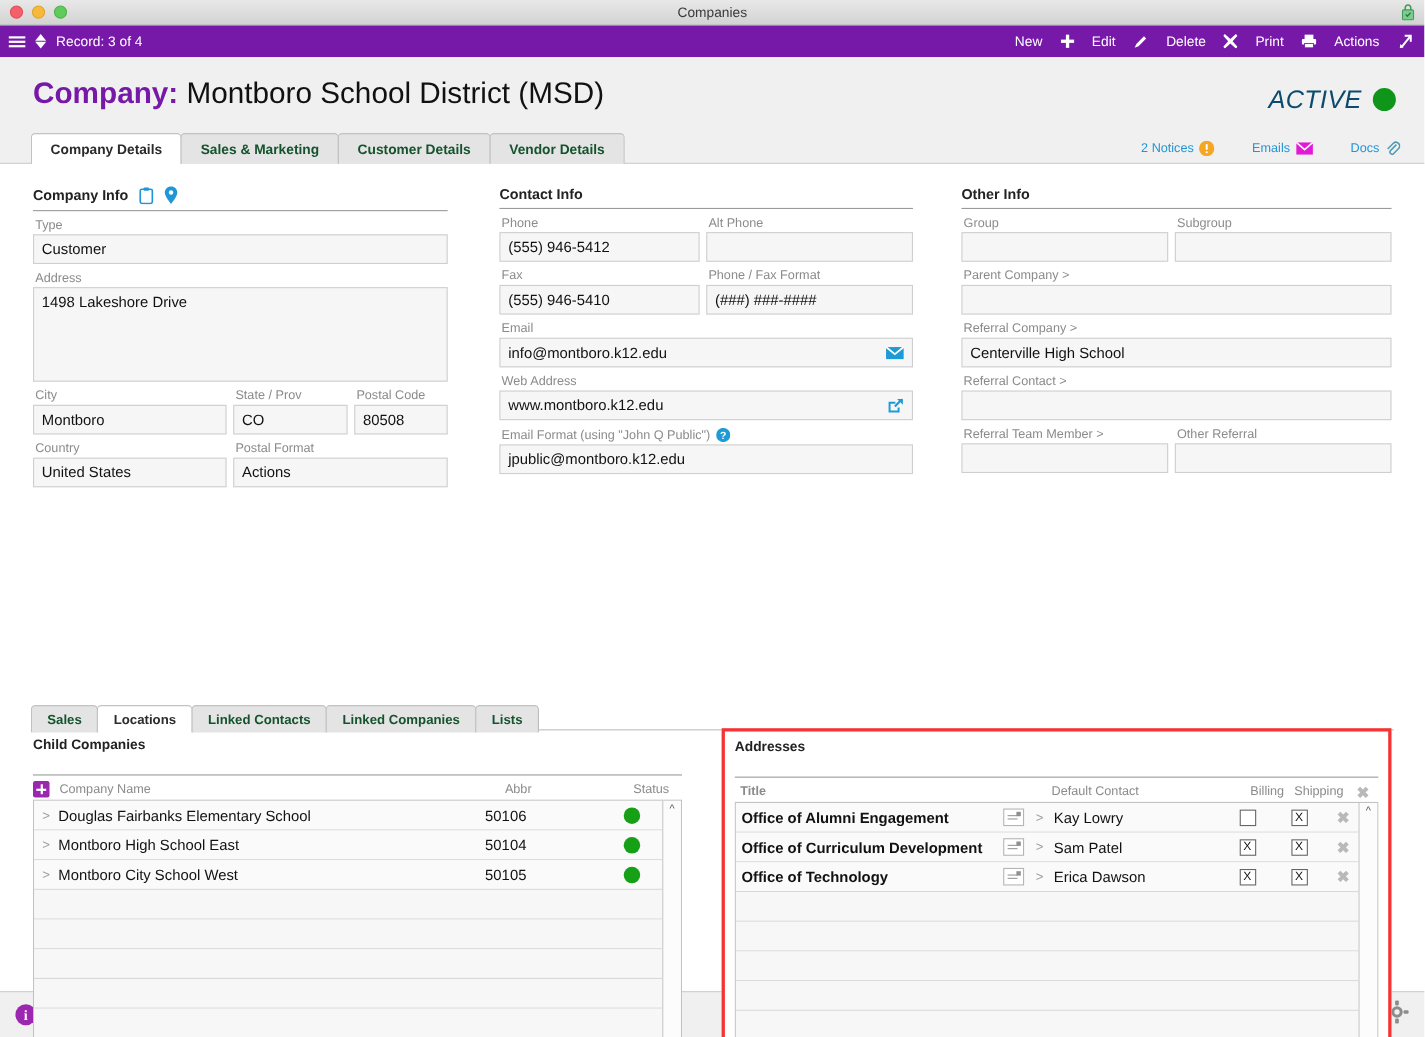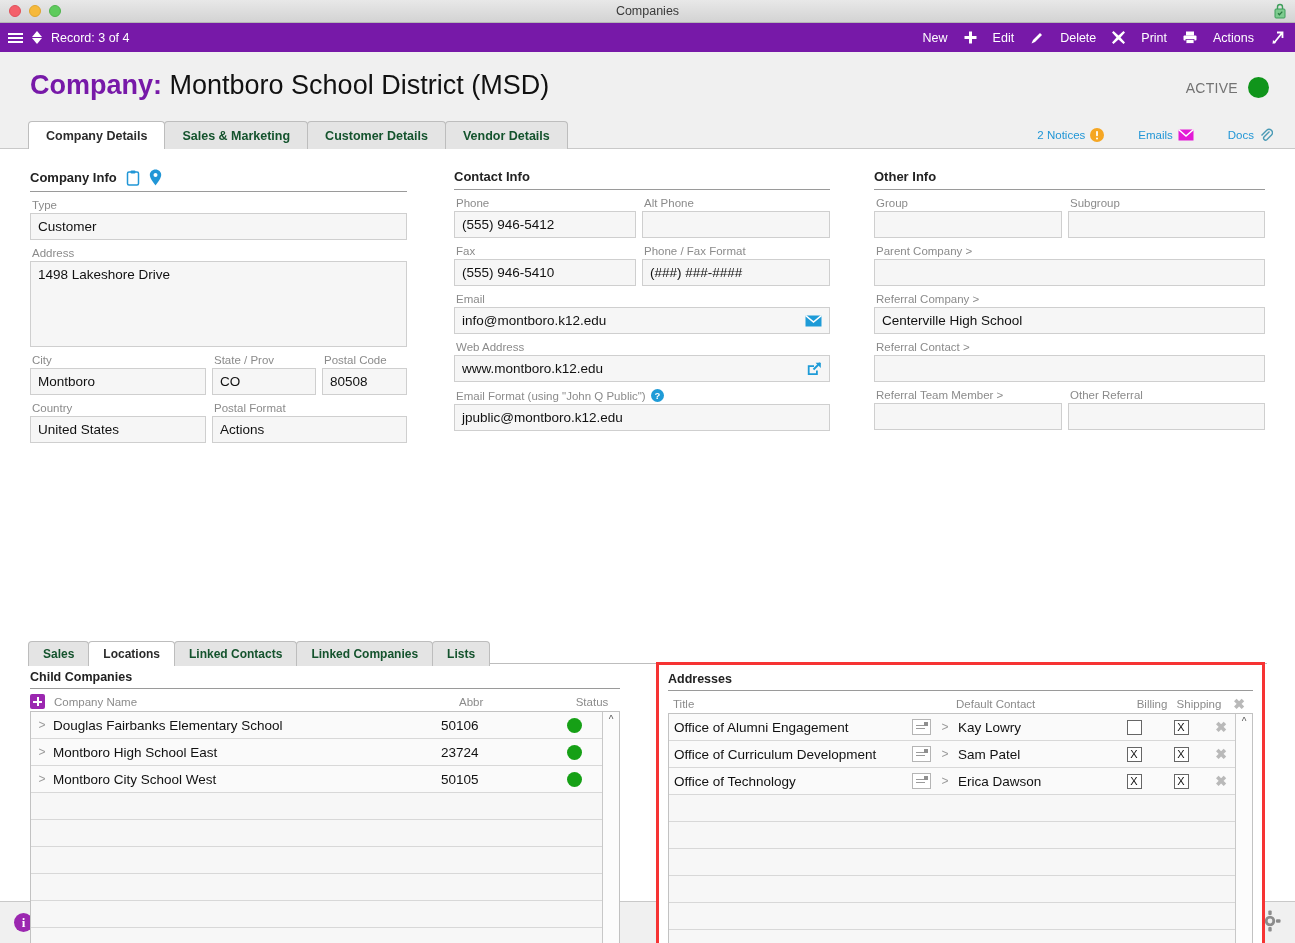--- a/index.html
+++ b/index.html
@@ -46,21 +46,21 @@
   .rec-label { font-size: 12.5px; white-space:nowrap; }
   .tb-right { margin-left:auto; display:flex; align-items:center; gap:16px; padding-right:11px; }
   .tb-btn { display:flex; align-items:center; gap:16px; font-size:12.5px; cursor:pointer; white-space:nowrap; }
 
   
   .header { flex:none; background:#f0f0f0; position:relative; height:97px; border-bottom:1px solid #c9c9c9; }
   .company-line { position:absolute; left:30px; top:18px; font-size:27px; white-space:nowrap; }
   .company-line .lbl { color:#7719A8; font-weight:bold; }
   .company-line .nm { color:#111; }
   .status-wrap { position:absolute; right:26px; top:25px; display:flex; align-items:center; gap:10px; }
-  .status-text { font-size:14px; color:#737373; letter-spacing:0.3px; }
+  .status-text { font-size:23px; color:#0c4a6e; letter-spacing:0.3px;font-style:italic; }
   .status-dot { width:21px; height:21px; border-radius:50%; background:#10951b; }
 
   .tabs-main { position:absolute; left:28px; bottom:0; display:flex; align-items:flex-end; }
   .tab {
     font-size:12.5px; font-weight:bold; color:#14532d;
     padding: 7px 17px 6px 17px;
     background:#e4e4e4;
     border:1px solid #bdbdbd; border-bottom:none;
     border-radius: 4px 4px 0 0;
     margin-right:-1px; cursor:pointer; white-space:nowrap;
@@ -93,21 +93,21 @@
   .fld-icon { position:absolute; right:7px; top:50%; transform:translateY(-50%); display:flex; }
   .row2 { display:flex; gap:6px; }
 
   
   .tabs-sub { position:absolute; left:28px; top:491px; display:flex; align-items:flex-end; }
   .tabs-sub .tab { font-size:12px; padding:5px 14px 5px 14px; }
   .tabs-sub-line { position:absolute; left:28px; right:28px; top:514px; height:1px; background:#bdbdbd; }
 
   
   .list-block { position:absolute; }
-  .list-title { font-size:12.5px; font-weight:bold; color:#222; padding-bottom:4px; border-bottom:1px solid #9a9a9a; }
+  .list-title { font-size:12.5px; font-weight:bold; color:#222; padding-bottom:20px; border-bottom:1px solid #9a9a9a; }
   .list-head { display:flex; align-items:center; height:22px; font-size:11.5px; color:#8b8b8b; padding-top:3px; }
   .plus-btn {
     width:15px; height:15px; background:#9b27b0; border-radius:2px; position:relative;
     display:inline-block; cursor:pointer; flex:none;
   }
   .plus-btn::before, .plus-btn::after { content:""; position:absolute; background:#fff; }
   .plus-btn::before { left:6.5px; top:3px; width:2px; height:9px; }
   .plus-btn::after { top:6.5px; left:3px; height:2px; width:9px; }
 
   .grid { border:1px solid #c2c2c2; background:#fafafa; display:flex; }
@@ -121,21 +121,21 @@
 
   
   .cc-name { flex:1; overflow:hidden; white-space:nowrap; }
   .cc-abbr { width:105px; flex:none; }
   .cc-status { width:56px; flex:none; display:flex; justify-content:center; }
   .dot-green { width:15px; height:15px; border-radius:50%; background:#16a016; }
 
   
   .addr-panel { position:absolute; border:3px solid #f63333; background:#fff; }
   .addr-inner { padding:7px 9px 6px 9px; }
-  .ad-title { flex:1; overflow:hidden; white-space:nowrap; padding-left:5px; }
+  .ad-title { flex:1; overflow:hidden; white-space:nowrap; padding-left:5px;font-weight:bold; }
   .ad-note { width:34px; flex:none; display:flex; justify-content:center; }
   .ad-contact { width:175px; flex:none; display:flex; align-items:center; gap:6px; }
   .ad-bill { width:42px; flex:none; display:flex; justify-content:center; }
   .ad-ship { width:52px; flex:none; display:flex; justify-content:center; }
   .ad-del { width:28px; flex:none; display:flex; justify-content:center; }
   .chk { width:15px; height:15px; border:1px solid #666; background:#fff; font-size:11px; line-height:13px; text-align:center; color:#111; cursor:pointer; }
   .xmark { color:#b9b9b9; font-size:14px; font-weight:bold; cursor:pointer; }
   .note-icon { width:19px; height:16px; border:1px solid #b5b5b5; background:#fff; position:relative; cursor:pointer; }
   .note-icon::before { content:""; position:absolute; left:3px; top:5px; width:9px; height:1px; background:#9a9a9a; box-shadow:0 3px 0 #9a9a9a; }
   .note-icon::after { content:""; position:absolute; right:2px; top:2px; width:4px; height:4px; background:#8f8f8f; }
@@ -466,21 +466,21 @@
             <span class="chev">&gt;</span>
             <span class="cc-name">Douglas Fairbanks Elementary School</span>
             <span class="cc-abbr">50106</span>
             <span class="cc-status">
                 <span class="dot-green"></span>
               </span>
           </div>
           <div class="grow">
             <span class="chev">&gt;</span>
             <span class="cc-name">Montboro High School East</span>
-            <span class="cc-abbr">23724</span>
+            <span class="cc-abbr">50104</span>
             <span class="cc-status">
                 <span class="dot-green"></span>
               </span>
           </div>
           <div class="grow">
             <span class="chev">&gt;</span>
             <span class="cc-name">Montboro City School West</span>
             <span class="cc-abbr">50105</span>
             <span class="cc-status">
                 <span class="dot-green"></span>

